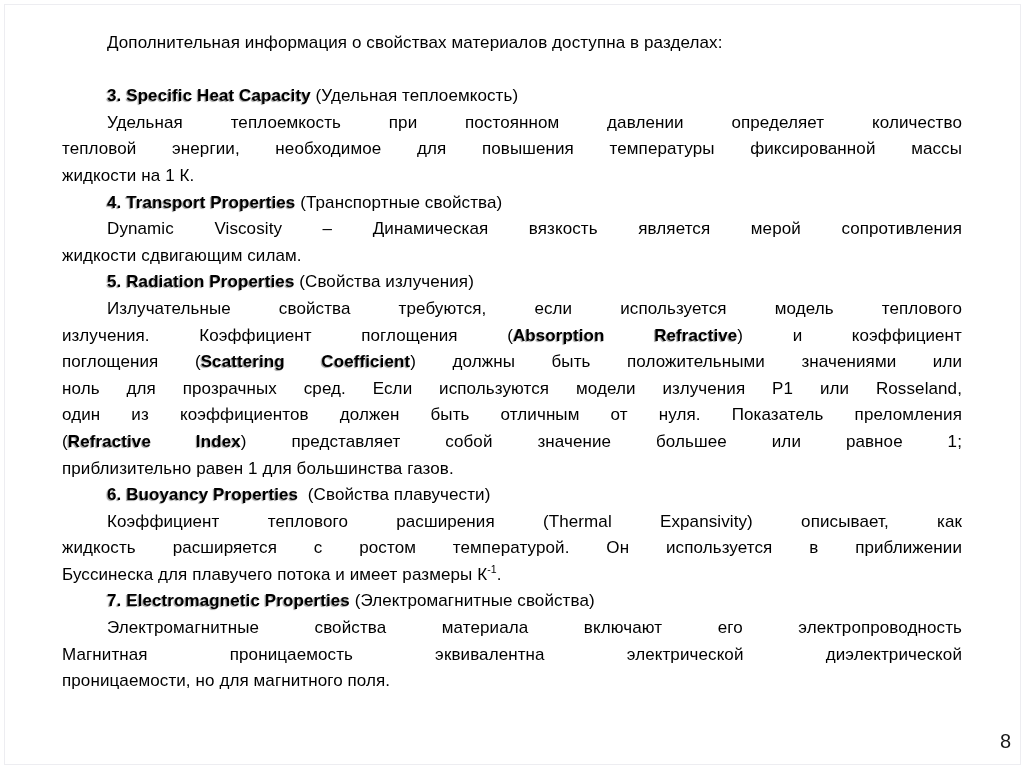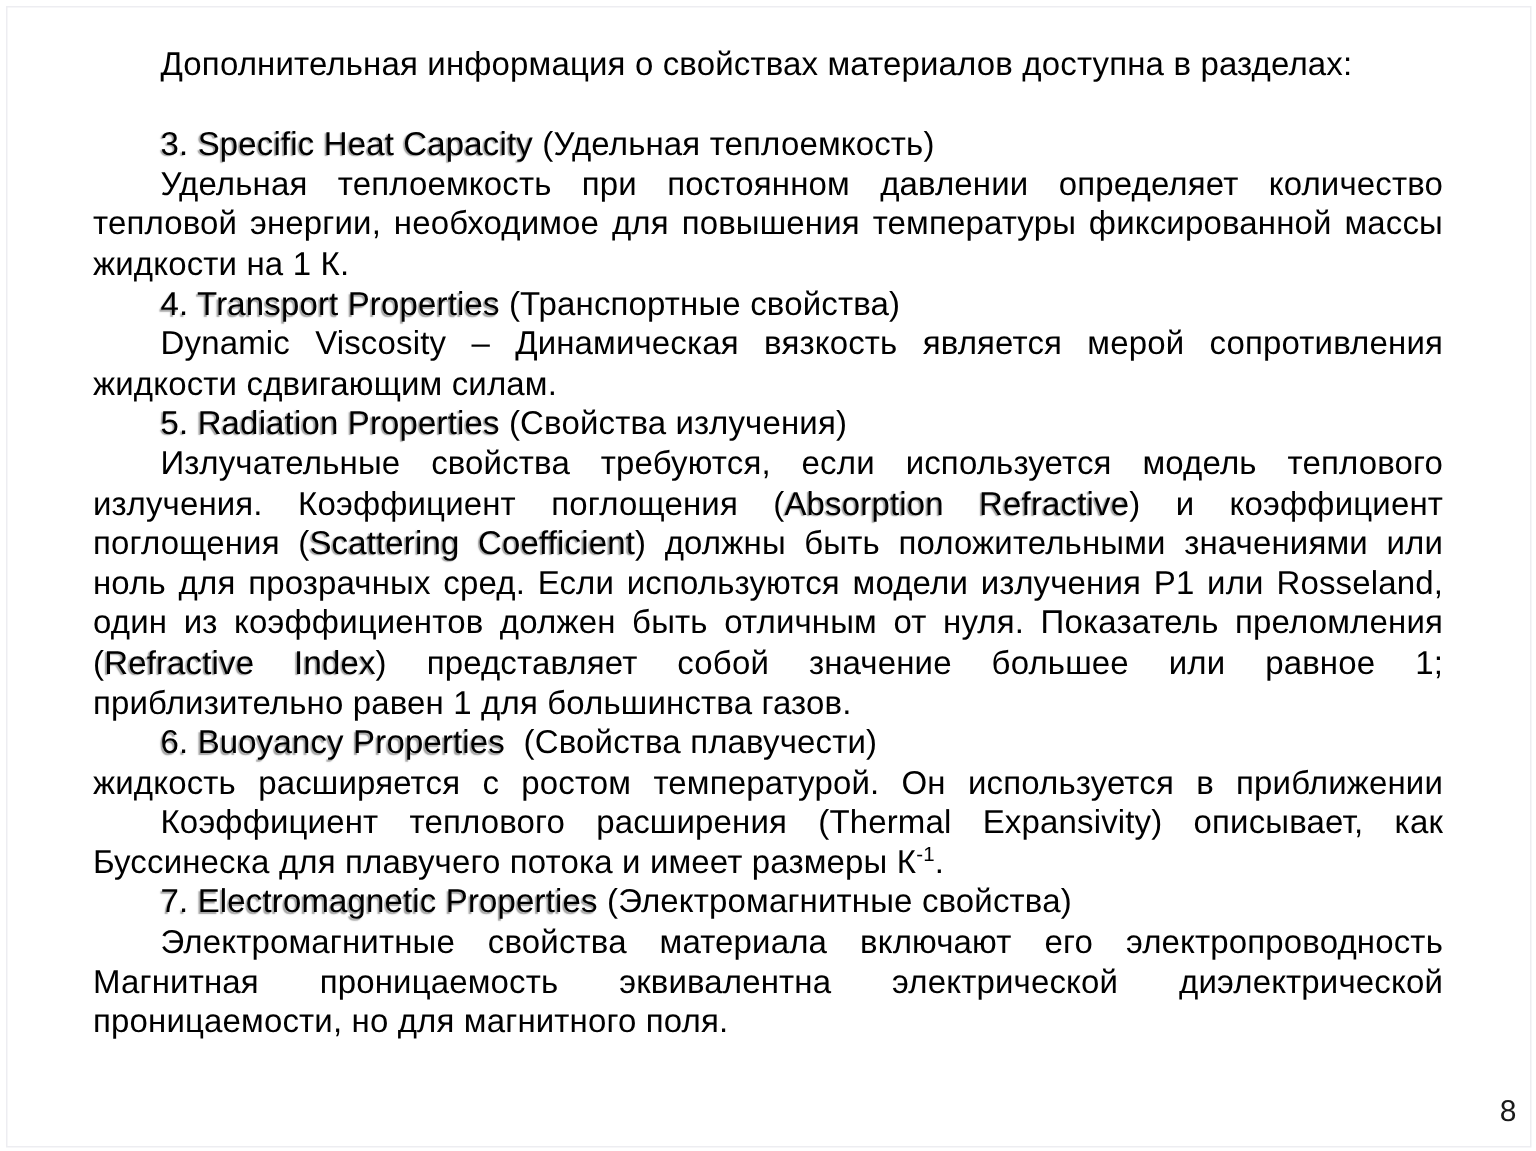--- a/index.html
+++ b/index.html
@@ -23,39 +23,39 @@
     right: 3px;
     bottom: 2px;
     border: 1px solid #ededf1;
     pointer-events: none;
   }
   .content {
     position: absolute;
     left: 62px;
     top: 30px;
     width: 900px;
-    font-size: 22px;
+    font-size: 17px;
     line-height: 26.6px;
     letter-spacing: 0.1px;
   }
   .line {
     text-align: justify;
     text-align-last: justify;
   }
   .line.left {
     text-align-last: left;
   }
   .indent {
     text-indent: 45px;
   }
   .spacer {
     height: 26.6px;
   }
   .hb, .b {
-    font-weight: normal;
+    font-weight: bold;
     text-shadow: -1.2px 1.2px 0.8px rgba(90, 90, 90, 0.55);
   }
   sup {
     font-size: 0.62em;
     line-height: 0;
     vertical-align: super;
   }
   .page-number {
     position: absolute;
     right: 13px;
@@ -84,22 +84,22 @@
         <div class="line left"><span>жидкости сдвигающим силам.</span></div>
         <div class="line left indent heading"><span class="hb">5. Radiation Properties</span><span> (Свойства излучения)</span></div>
         <div class="line indent"><span>Излучательные свойства требуются, если используется модель теплового</span></div>
         <div class="line"><span>излучения. Коэффициент поглощения (</span><span class="b">Absorption Refractive</span><span>) и коэффициент</span></div>
         <div class="line"><span>поглощения (</span><span class="b">Scattering Coefficient</span><span>) должны быть положительными значениями или</span></div>
         <div class="line"><span>ноль для прозрачных сред. Если используются модели излучения P1 или Rosseland,</span></div>
         <div class="line"><span>один из коэффициентов должен быть отличным от нуля. Показатель преломления</span></div>
         <div class="line"><span>(</span><span class="b">Refractive Index</span><span>) представляет собой значение большее или равное 1;</span></div>
         <div class="line left"><span>приблизительно равен 1 для большинства газов.</span></div>
         <div class="line left indent heading"><span class="hb">6. Buoyancy Properties</span><span> &nbsp;(Свойства плавучести)</span></div>
+        <div class="line indent"><span>Коэффициент теплового расширения (Thermal Expansivity) описывает, как</span></div>
         <div class="line"><span>жидкость расширяется с ростом температурой. Он используется в приближении</span></div>
-        <div class="line indent"><span>Коэффициент теплового расширения (Thermal Expansivity) описывает, как</span></div>
         <div class="line left"><span>Буссинеска для плавучего потока и имеет размеры К</span><sup>-1</sup><span>.</span></div>
         <div class="line left indent heading"><span class="hb">7. Electromagnetic Properties</span><span> (Электромагнитные свойства)</span></div>
         <div class="line indent"><span>Электромагнитные свойства материала включают его электропроводность</span></div>
         <div class="line"><span>Магнитная проницаемость эквивалентна электрической диэлектрической</span></div>
         <div class="line left"><span>проницаемости, но для магнитного поля.</span></div>
       </div>
   </div>
   <div class="page-number">8</div>
 </div>
 

